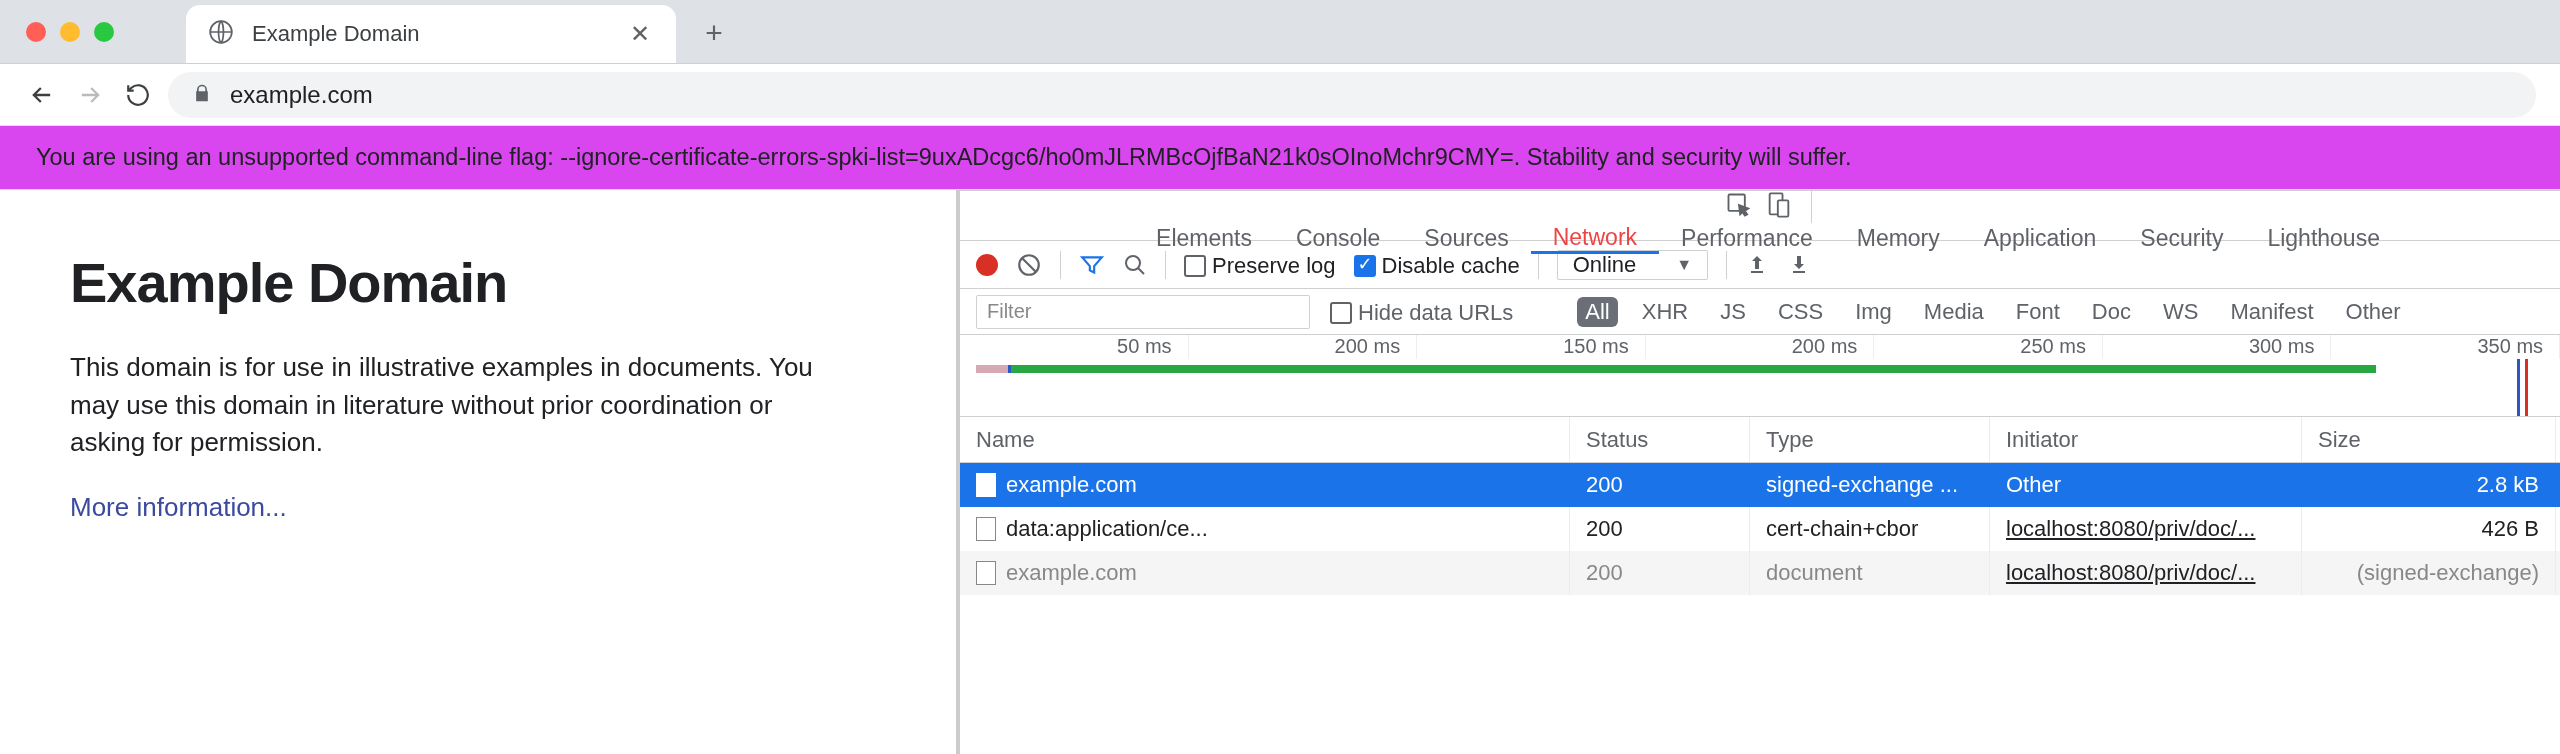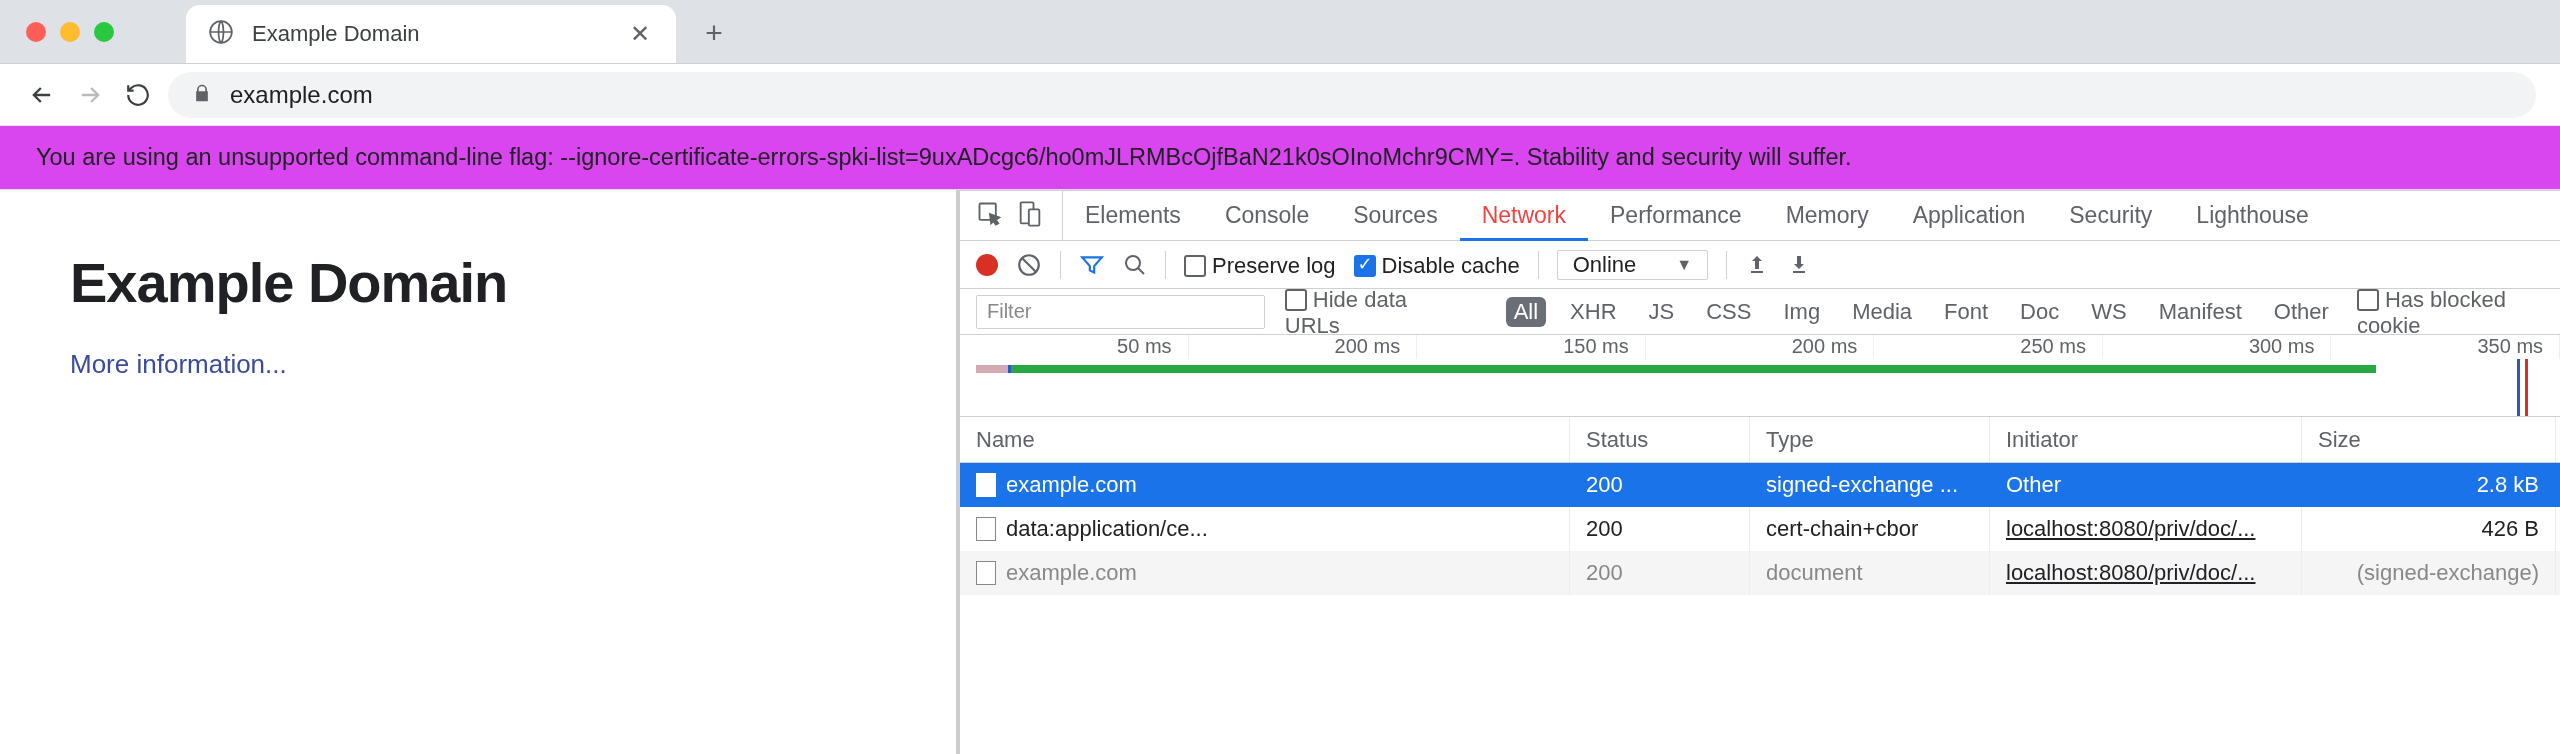--- a/index.html
+++ b/index.html
@@ -27,21 +27,21 @@
 
   
   .split { display: flex; height: calc(754px - 64px - 62px - 63px); }
   .page { width: 960px; padding: 60px 70px 0 70px; border-right: 4px solid #ccc; }
   .page h1 { font-size: 56px; font-weight: 800; letter-spacing: -1px; margin-bottom: 34px; }
   .page p { font-size: 26px; line-height: 1.45; max-width: 760px; margin-bottom: 30px; }
   .page a { font-size: 26px; color: #3b4a9f; text-decoration: none; }
 
   
   .devtools { flex: 1; display: flex; flex-direction: column; background: #fff; border-top: 1px solid #d0d0d0; }
-  .dt-tabs { height: 50px; border-bottom: 1px solid #d0d0d0; display: flex; align-items: center; padding-left: 16px; gap: 0; }
+  .dt-tabs { height: 50px; border-bottom: 1px solid #d0d0d0; display: flex; align-items: center; padding-left: 16px; gap: 0; flex-direction: column; }
   .dt-tabs .tool-icons { display: flex; align-items: center; gap: 12px; padding-right: 18px; border-right: 1px solid #d0d0d0; height: 100%; }
   .dt-tabs .tool-icons svg { width: 28px; height: 28px; color: #5f6368; }
   .dt-tab { padding: 0 22px; height: 100%; display: flex; align-items: center; font-size: 23px; color: #5f6368; cursor: pointer; }
   .dt-tab.active { color: #ef4444; font-weight: 500; border-bottom: 3px solid #1a73e8; position: relative; top: 1px; }
 
   
   .dt-controls { height: 48px; border-bottom: 1px solid #d0d0d0; display: flex; align-items: center; gap: 18px; padding: 0 16px; font-size: 22px; }
   .rec { width: 22px; height: 22px; background: #d93025; border-radius: 50%; }
   .ctrl-ico { color: #5f6368; display: flex; }
   .ctrl-ico.blue { color: #1a73e8; }
@@ -131,20 +131,21 @@
     </span>
     <span>example.com</span>
   </div>
 </div>
 
 <div class="warning">You are using an unsupported command-line flag: --ignore-certificate-errors-spki-list=9uxADcgc6/ho0mJLRMBcOjfBaN21k0sOInoMchr9CMY=. Stability and security will suffer.</div>
 
 <div class="split">
   <div class="page">
     <h1>Example Domain</h1>
+    <p>This domain is for use in illustrative examples in documents. You may use this domain in literature without prior coordination or asking for permission.</p>
     <a href="#">More information...</a>
   </div>
 
   <div class="devtools">
 
     <div class="dt-tabs">
       <div class="tool-icons">
         <span><svg viewBox="0 0 24 24" fill="none" stroke="currentColor" stroke-width="1.6">
               <rect x="3" y="3" width="14" height="14" rx="1"></rect>
               <path d="M12 12l8 3-3 2 2 3-2 1-2-3-2 2z" fill="currentColor"></path>
@@ -221,21 +222,20 @@
           <span class="type-pill">JS</span>
           <span class="type-pill">CSS</span>
           <span class="type-pill">Img</span>
           <span class="type-pill">Media</span>
           <span class="type-pill">Font</span>
           <span class="type-pill">Doc</span>
           <span class="type-pill">WS</span>
           <span class="type-pill">Manifest</span>
           <span class="type-pill">Other</span>
         </span>
-      <label style="margin-left:auto;"><span class="cb"></span><span>Has blocked cookie</span></label>
     </div>
 
     <div class="timeline">
       <div class="ticks" id="tick-holder">
           <div>50 ms</div>
           <div>200 ms</div>
           <div>150 ms</div>
           <div>200 ms</div>
           <div>250 ms</div>
           <div>300 ms</div>

